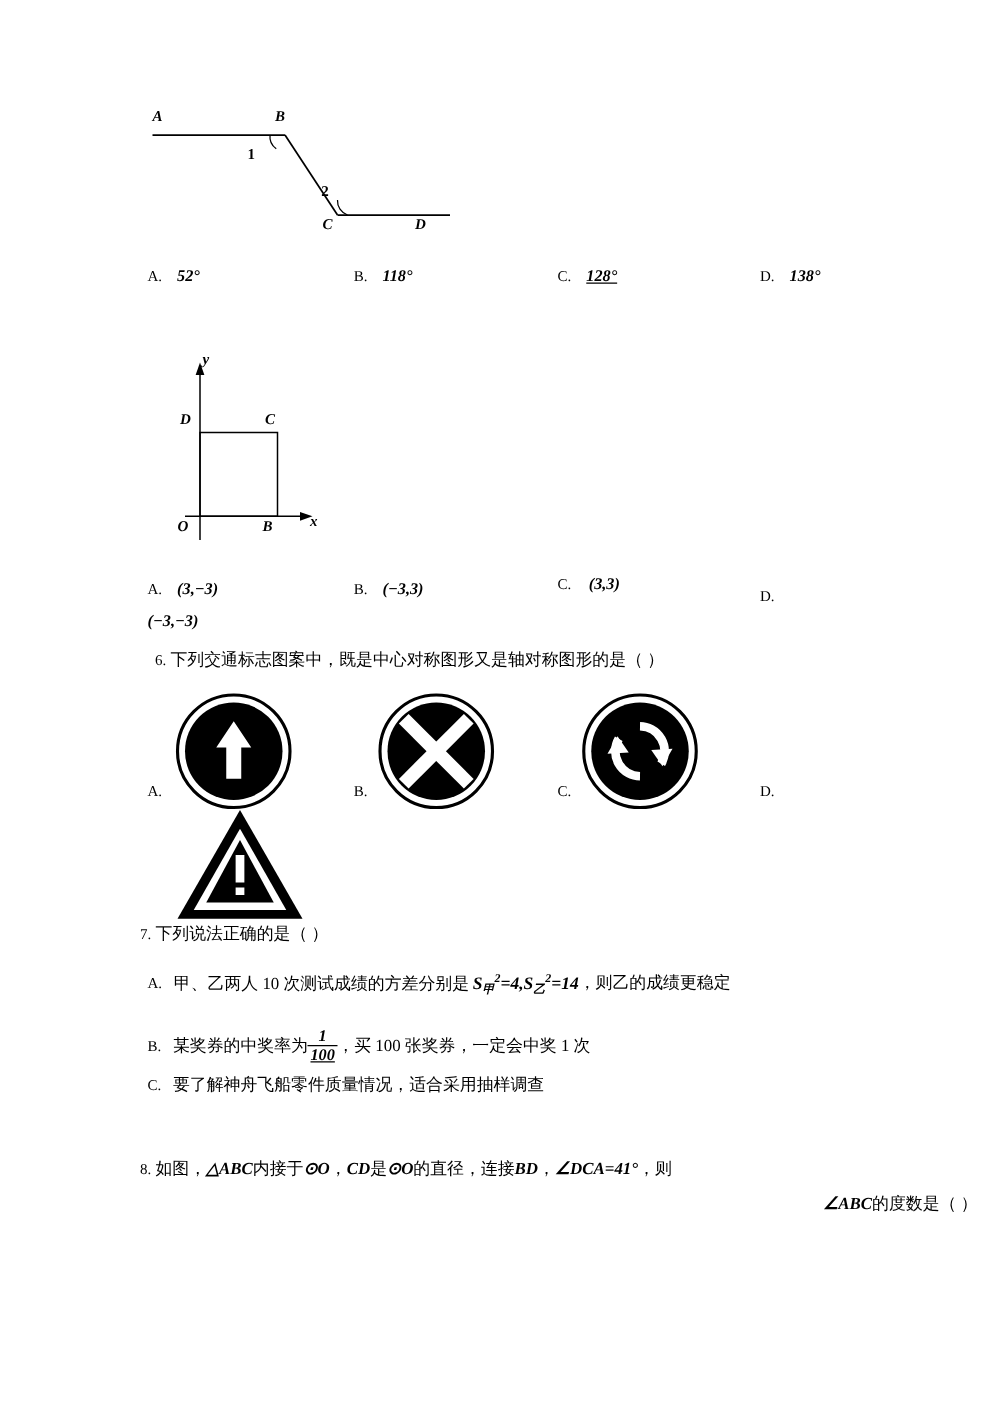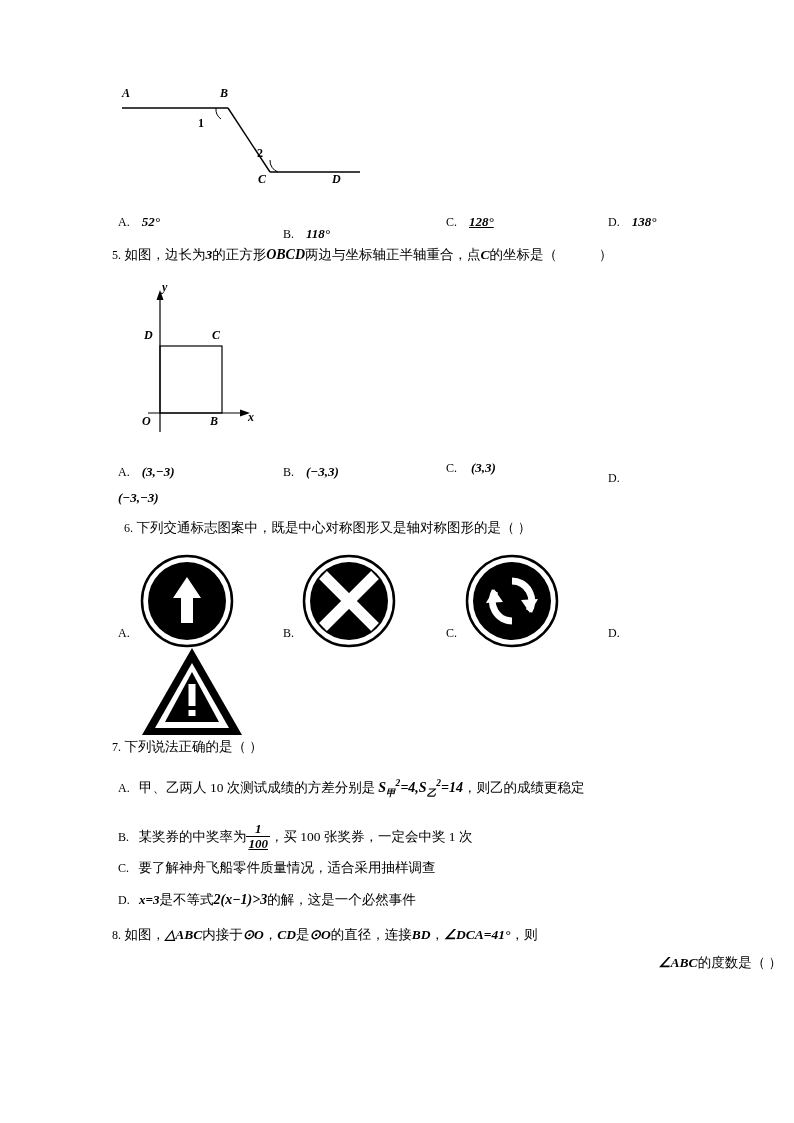--- a/index.html
+++ b/index.html
@@ -100,37 +100,33 @@
     <div class="lbl bold-italic" style="position:absolute; left:148px; top:84px;">C</div>
     <div class="lbl bold-italic" style="position:absolute; left:222px; top:84px;">D</div>
     <div class="lbl bold" style="position:absolute; left:88px; top:28px;">1</div>
     <div class="lbl bold" style="position:absolute; left:147px; top:58px;">2</div>
   </div>
 
   <div class="block" style="left:118px; top:212px;">
     <span class="opt-label">A.</span>
     <span class="opt-val" style="margin-left:8px;">52°</span>
   </div>
-  <div class="block" style="left:283px; top:212px;margin-top:12px;">
+  <div class="block" style="left:283px; top:212px;">
     <span class="opt-label">B.</span>
     <span class="opt-val" style="margin-left:8px;">118°</span>
   </div>
   <div class="block" style="left:446px; top:212px;">
     <span class="opt-label">C.</span>
     <span class="opt-val" style="margin-left:8px;text-decoration:underline;">128°</span>
   </div>
   <div class="block" style="left:608px; top:212px;">
     <span class="opt-label">D.</span>
     <span class="opt-val" style="margin-left:8px;">138°</span>
   </div>
 
-  <div class="block qtext" style="left:112px; top:244px; width:600px;">
-    <span class="opt-label">5.</span>
-    <span>如图，边长为</span><span class="bold-italic">3</span><span>的正方形</span><span class="bold-italic" style="font-size:14px;">OBCD</span><span>两边与坐标轴正半轴重合，点</span><span class="bold-italic">C</span><span>的坐标是（</span><span style="display:inline-block;width:42px;"></span><span>）</span>
-  </div>
 
   <div class="block" style="left:130px; top:284px;">
     <svg width="130" height="155" viewBox="0 0 130 155">
       <line x1="30" y1="148" x2="30" y2="14" stroke="#000" stroke-width="1.2"></line>
       <polygon points="30,6 26.5,16 33.5,16" fill="#000"></polygon>
       <line x1="18" y1="129" x2="112" y2="129" stroke="#000" stroke-width="1.2"></line>
       <polygon points="120,129 110,125.5 110,132.5" fill="#000"></polygon>
       <rect x="30" y="62" width="62" height="67" fill="none" stroke="#000" stroke-width="1.2"></rect>
     </svg>
     <div class="lbl bold-italic" style="position:absolute; left:32px; top:-4px;">y</div>
@@ -228,24 +224,20 @@
   <div class="block qtext" style="left:118px; top:822px; width:640px;">
     <span class="opt-label">B.</span>
     <span style="margin-left:6px;">某奖券的中奖率为</span><span class="frac"><span class="num">1</span><span class="den">100</span></span><span>，买 100 张奖券，一定会中奖 1 次</span>
   </div>
 
   <div class="block qtext" style="left:118px; top:858px; width:640px;">
     <span class="opt-label">C.</span>
     <span style="margin-left:6px;">要了解神舟飞船零件质量情况，适合采用抽样调查</span>
   </div>
 
-  <div class="block qtext" style="left:118px; top:889px; width:640px;">
-    <span class="opt-label">D.</span>
-    <span class="bold-italic" style="margin-left:6px;font-size:13px;"><span>x</span><span>=3</span></span><span>是不等式</span><span class="bold-italic" style="font-size:14px;">2(x−1)&gt;3</span><span>的解，这是一个必然事件</span>
-  </div>
 
   <div class="block qtext" style="left:112px; top:925px; width:640px;">
     <span class="opt-label">8.</span>
     <span>如图，</span><span class="bold-italic">△ABC</span><span>内接于</span><span class="bold-italic">⊙O</span><span>，</span><span class="bold-italic">CD</span><span>是</span><span class="bold-italic">⊙O</span><span>的直径，连接</span><span class="bold-italic">BD</span><span>，</span><span class="bold-italic">∠DCA</span><span class="bold-italic">=41°</span><span>，则</span>
   </div>
   <div class="block qtext" style="left:142px; top:953px; width:640px;text-align:right;">
     <span class="bold-italic">∠ABC</span><span>的度数是（        ）</span>
   </div>
 
 </div>

